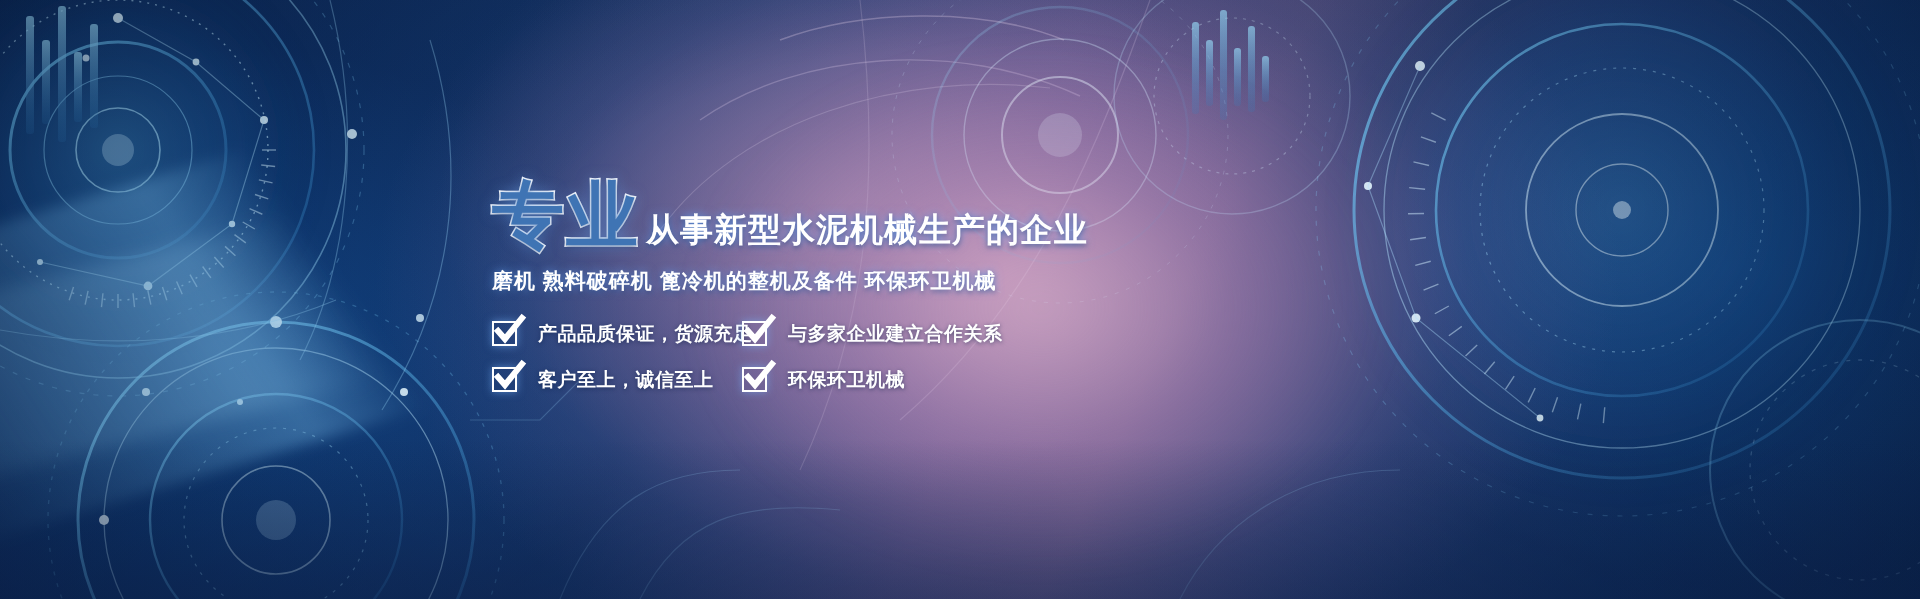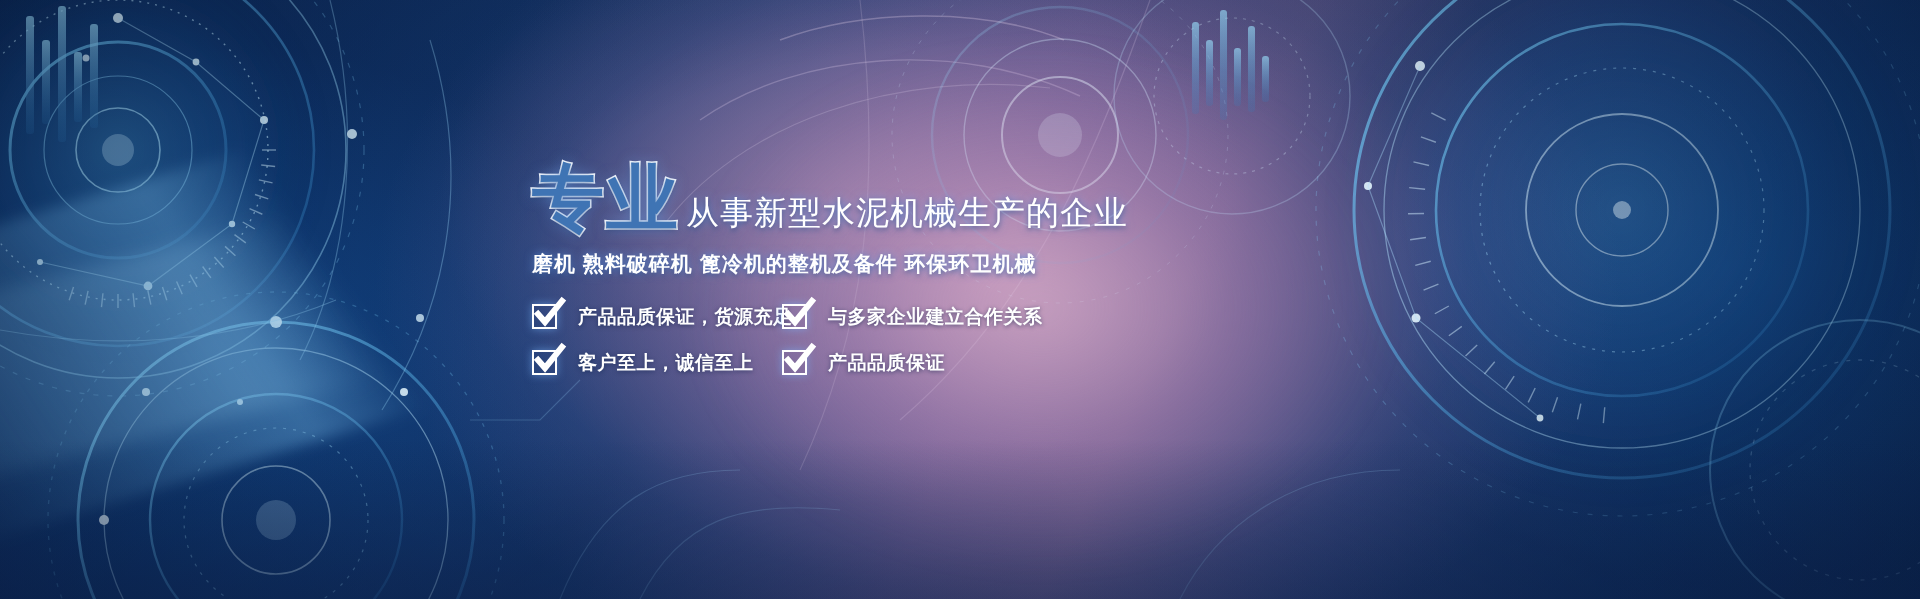--- a/index.html
+++ b/index.html
@@ -41,41 +41,40 @@
     transform:rotate(-14deg);
   }
   .hglow{
     position:absolute;left:0;right:0;bottom:-40px;height:200px;
     background:linear-gradient(to top, rgba(10,30,70,0.55), rgba(10,30,70,0));
   }
 
   
   .content{
     position:absolute;
-    left:492px;top:160px;
+    left:492px;top:177px;
     width:620px;
-    margin-left:40px;
   }
   .headline{
     display:flex;align-items:flex-end;gap:6px;
     height:74px;
   }
   .headline .big{
     font-size:72px;line-height:0.98;
     font-weight:700;
     letter-spacing:2px;
     color:#3f74b4;
     -webkit-text-stroke:3px #ffffff;
     paint-order:stroke fill;
     text-shadow:0 0 14px rgba(120,180,255,0.55), 0 2px 6px rgba(10,30,70,0.45);
     font-family:"DejaVu Sans","Liberation Sans",sans-serif;
   }
   .headline .sub{
     font-size:33px;line-height:1;
-    font-weight:400;
+    font-weight:700;
     color:#ffffff;
     letter-spacing:1px;
     padding-bottom:5px;
     text-shadow:0 0 10px rgba(110,170,255,0.75), 0 2px 5px rgba(10,30,70,0.55);
   }
   .line2{
     margin-top:16px;
     font-size:21px;
     font-weight:700;
     color:#ffffff;
@@ -409,19 +408,19 @@
         </span>
         <span class="feat-label">客户至上，诚信至上</span>
       </div>
 
       <div class="feat">
         <span class="chk">
           <svg viewBox="0 0 30 30" xmlns="http://www.w3.org/2000/svg">
             <path d="M3 15 L10 23 L27 2" fill="none" stroke="#ffffff" stroke-width="6" stroke-linecap="square" stroke-linejoin="miter"></path>
           </svg>
         </span>
-        <span class="feat-label">产品品质保证</span>
+        <span class="feat-label">环保环卫机械</span>
       </div>
 
     </div>
   </div>
 
 </div>
 
 </body></html>

